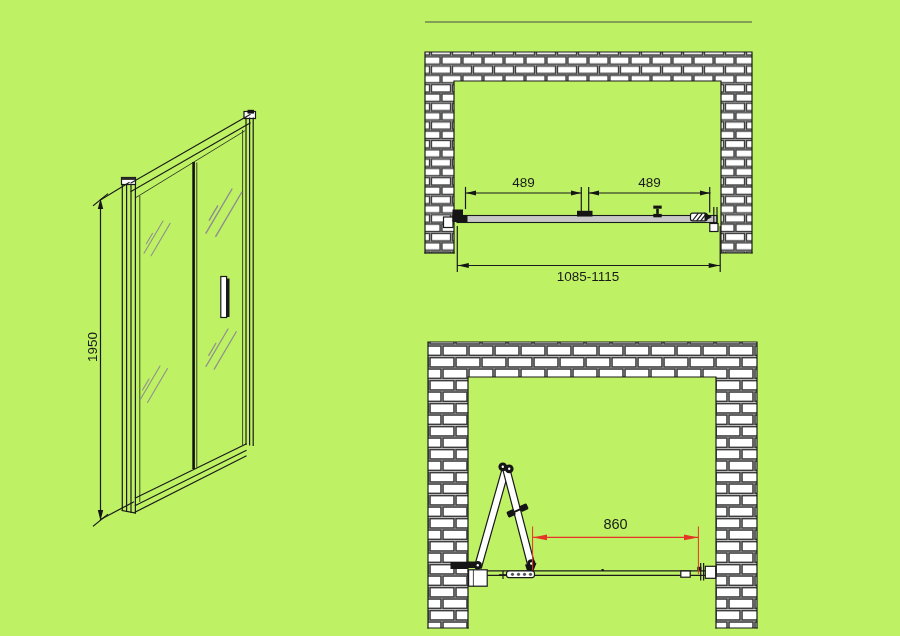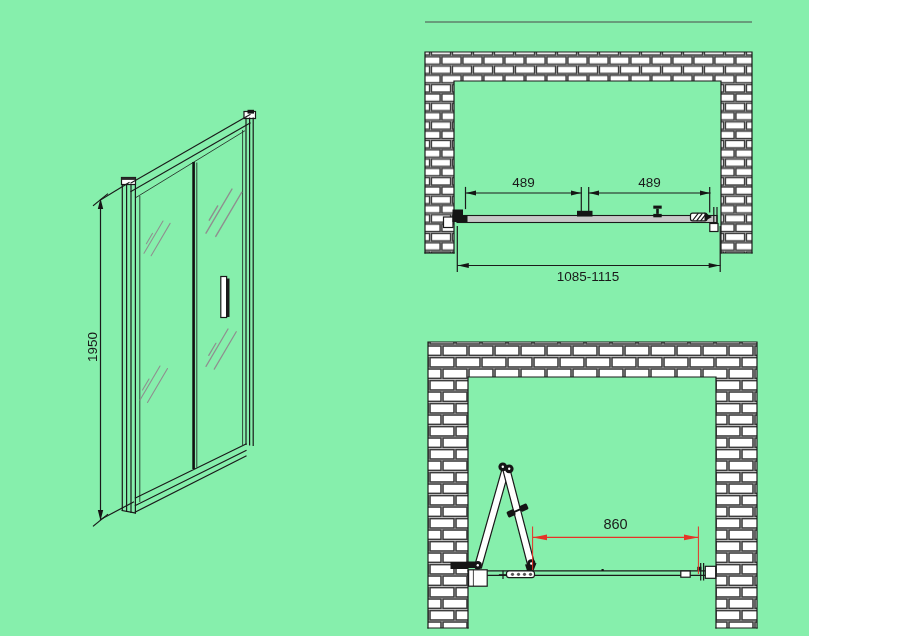--- a/index.html
+++ b/index.html
@@ -1,21 +1,21 @@
 <!DOCTYPE html>
 <html><head>
 <meta charset="utf-8">
 <style>
   * { margin: 0; padding: 0; box-sizing: border-box; }
   html, body { background: #ffffff; }
   .canvas {
     position: relative;
-    width: 809px;
+    width: 900px;
     height: 636px;
-    background: #86efac;
+    background: #bef264;
     overflow: hidden;
   }
   svg { display: block; }
   svg text {
     font-family: "Liberation Sans", "DejaVu Sans", sans-serif;
     fill: #1a1a1a;
   }
   .ln   { stroke: #1a1a1a; stroke-width: 1.2; fill: none; stroke-linecap: square; }
   .ln-thin { stroke: #1a1a1a; stroke-width: 0.8; fill: none; }
   .blk  { fill: #151515; stroke: none; }

